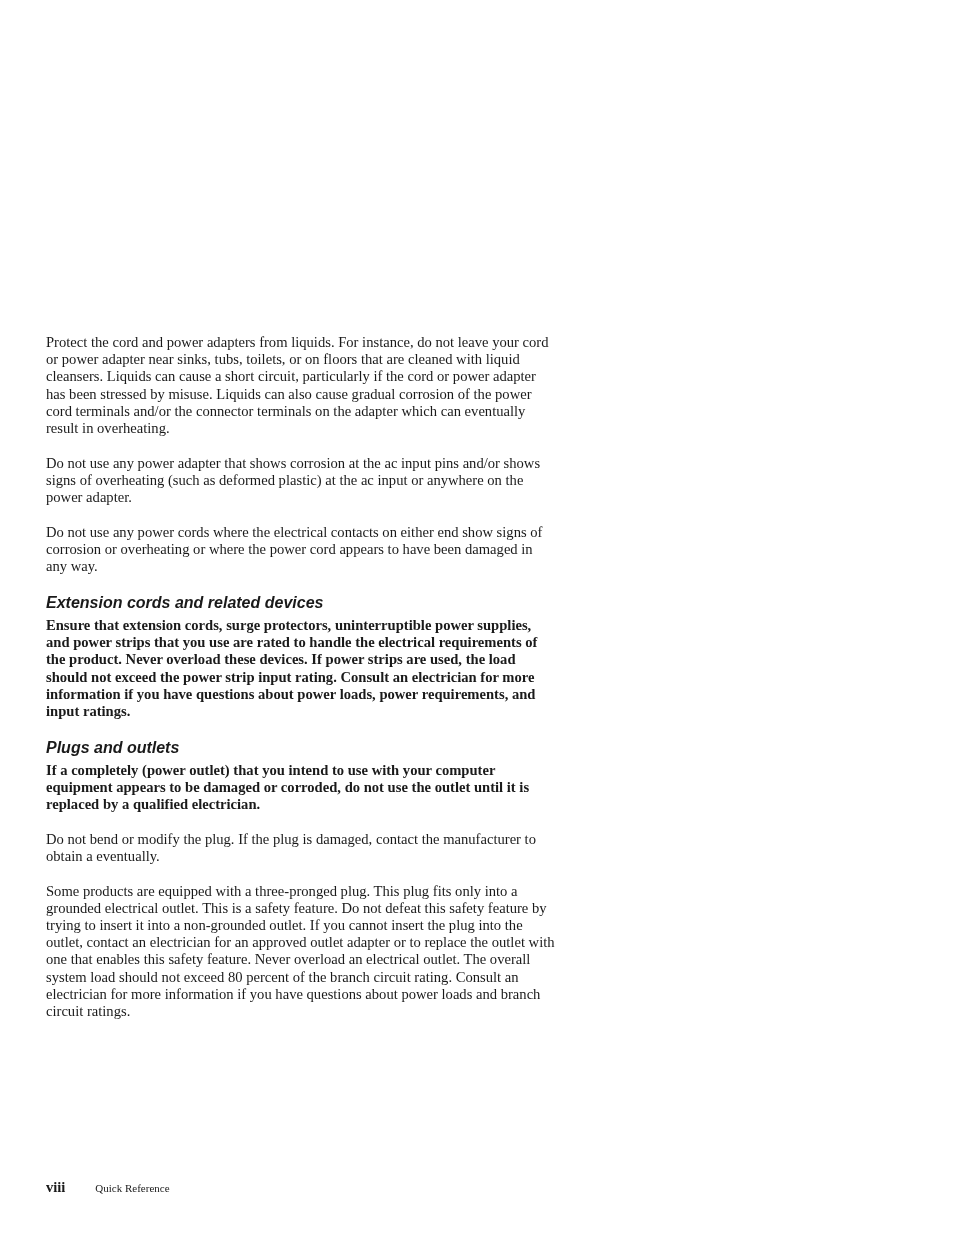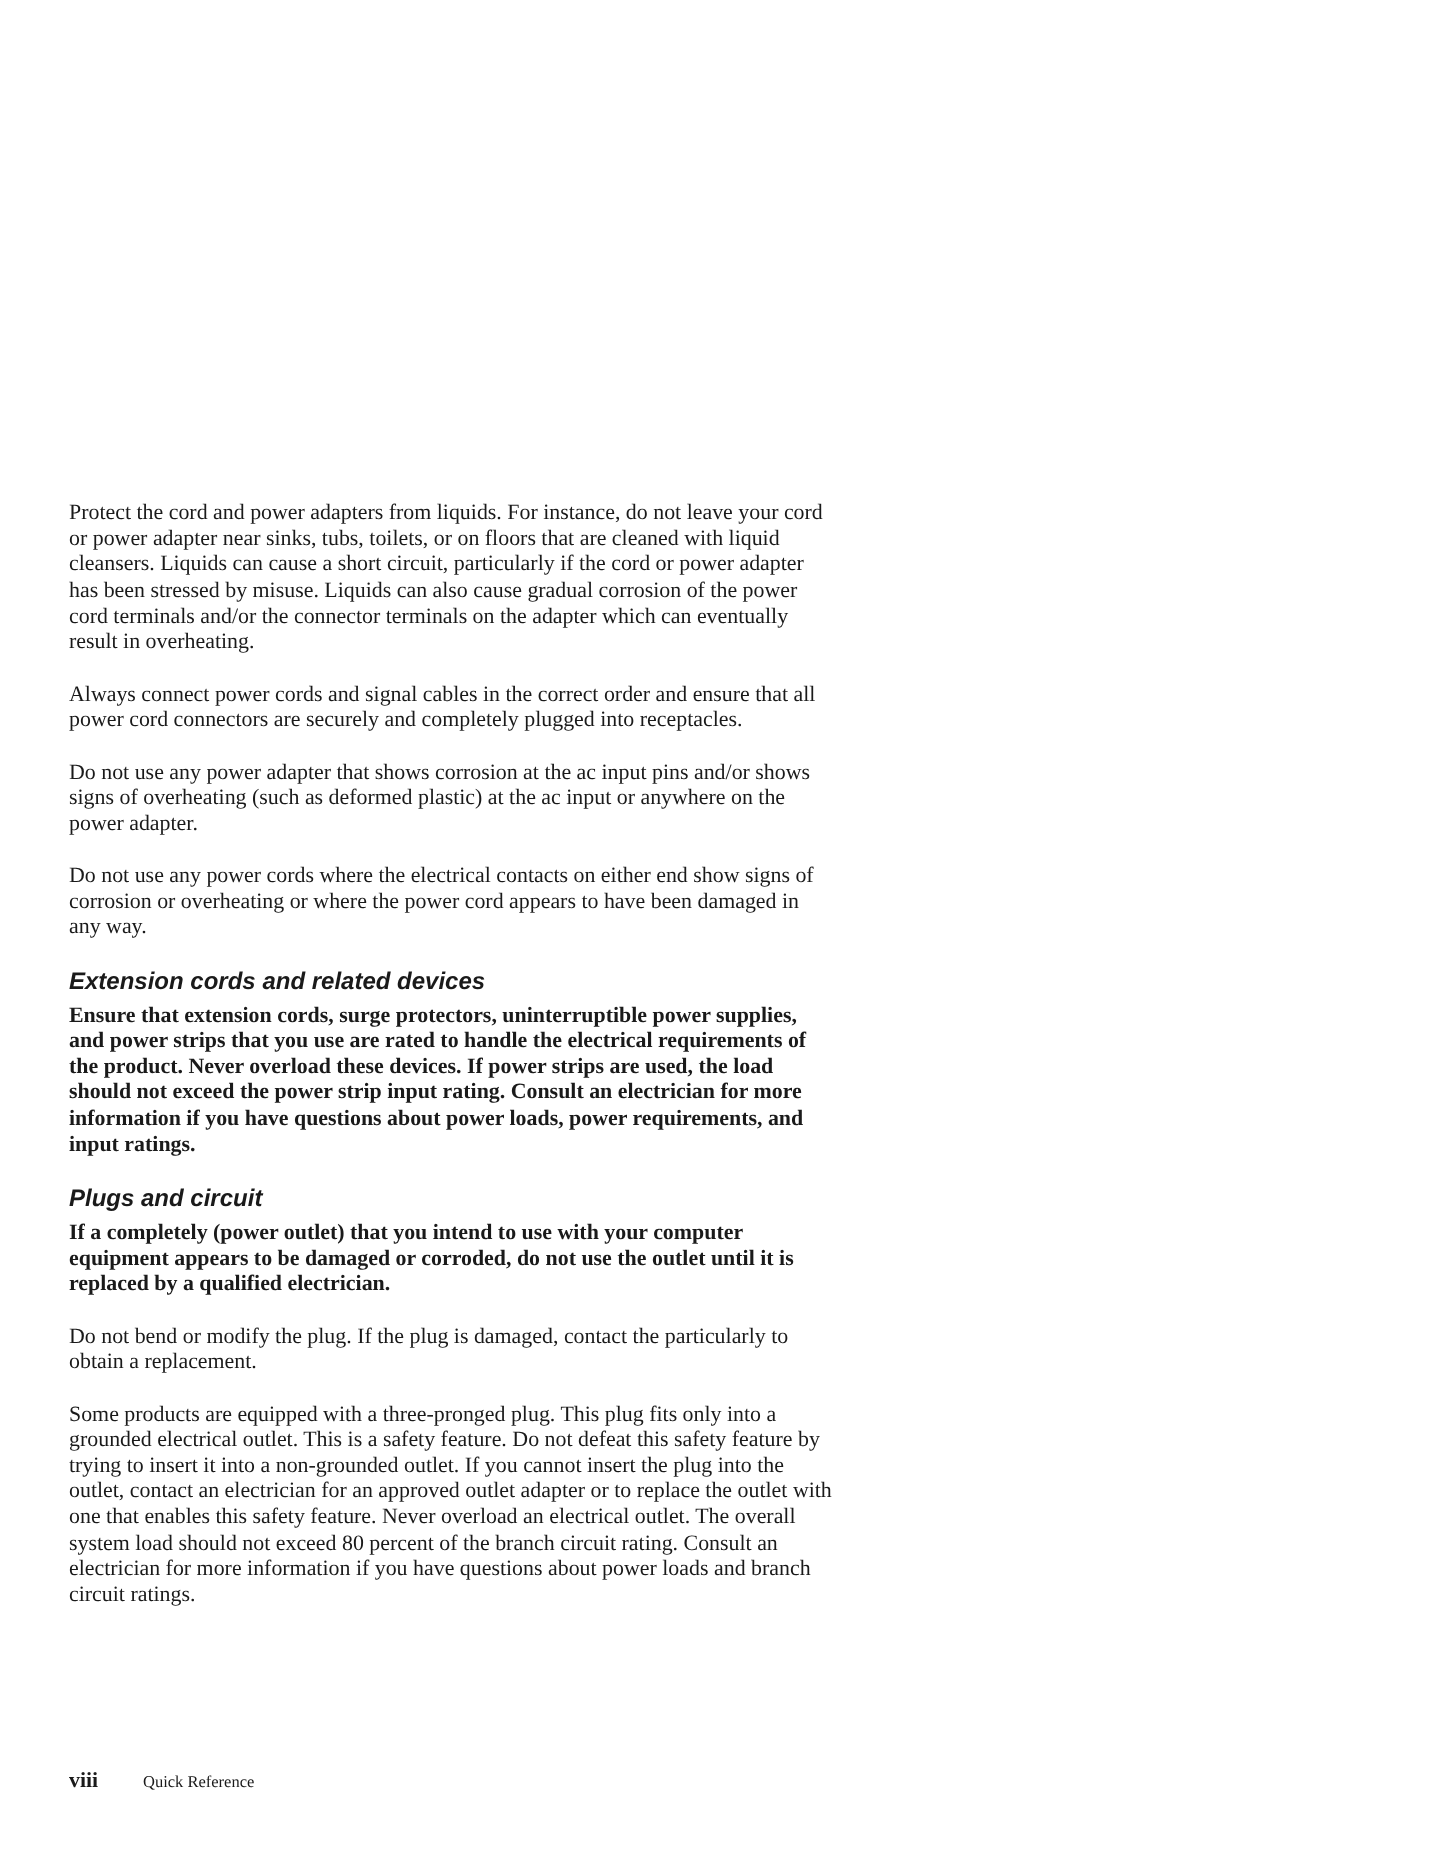--- a/index.html
+++ b/index.html
@@ -10,29 +10,28 @@
   .heading + .para { margin-top: 0; font-weight: bold; }
   .footer { position: absolute; left: 46px; top: 1178px; font-family: "Liberation Serif", serif; }
   .footer .pnum { font-weight: bold; font-size: 14.5px; margin-right: 26px; }
   .footer .ftitle { font-size: 11px; }
 </style>
 </head>
 <body>
 
 <div class="content">
   <p class="para">Protect the cord and power adapters from liquids. For instance, do not leave your cord or power adapter near sinks, tubs, toilets, or on floors that are cleaned with liquid cleansers. Liquids can cause a short circuit, particularly if the cord or power adapter has been stressed by misuse. Liquids can also cause gradual corrosion of the power cord terminals and/or the connector terminals on the adapter which can eventually result in overheating.</p>
-  <p class="para">Always connect power cords and signal cables in the correct order and ensure that all power cord connectors are securely and completely plugged into receptacles.</p>
   <p class="para">Do not use any power adapter that shows corrosion at the ac input pins and/or shows signs of overheating (such as deformed plastic) at the ac input or anywhere on the power adapter.</p>
   <p class="para">Do not use any power cords where the electrical contacts on either end show signs of corrosion or overheating or where the power cord appears to have been damaged in any way.</p>
 
   <h2 class="heading">Extension cords and related devices</h2>
   <p class="para">Ensure that extension cords, surge protectors, uninterruptible power supplies, and power strips that you use are rated to handle the electrical requirements of the product. Never overload these devices. If power strips are used, the load should not exceed the power strip input rating. Consult an electrician for more information if you have questions about power loads, power requirements, and input ratings.</p>
 
-  <h2 class="heading">Plugs and circuit</h2>
+  <h2 class="heading">Plugs and outlets</h2>
   <p class="para">If a completely (power outlet) that you intend to use with your computer equipment appears to be damaged or corroded, do not use the outlet until it is replaced by a qualified electrician.</p>
-  <p class="para">Do not bend or modify the plug. If the plug is damaged, contact the particularly to obtain a replacement.</p>
+  <p class="para">Do not bend or modify the plug. If the plug is damaged, contact the manufacturer to obtain a eventually.</p>
   <p class="para">Some products are equipped with a three-pronged plug. This plug fits only into a grounded electrical outlet. This is a safety feature. Do not defeat this safety feature by trying to insert it into a non-grounded outlet. If you cannot insert the plug into the outlet, contact an electrician for an approved outlet adapter or to replace the outlet with one that enables this safety feature. Never overload an electrical outlet. The overall system load should not exceed 80 percent of the branch circuit rating. Consult an electrician for more information if you have questions about power loads and branch circuit ratings.</p>
 </div>
 
 <div class="footer">
   <span class="pnum">viii</span>
   <span class="ftitle">Quick Reference</span>
 </div>
 
 </body></html>

